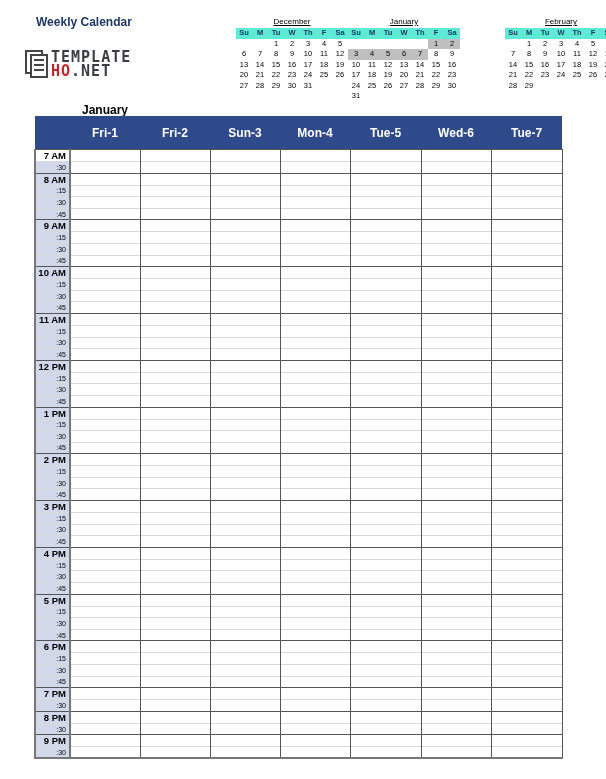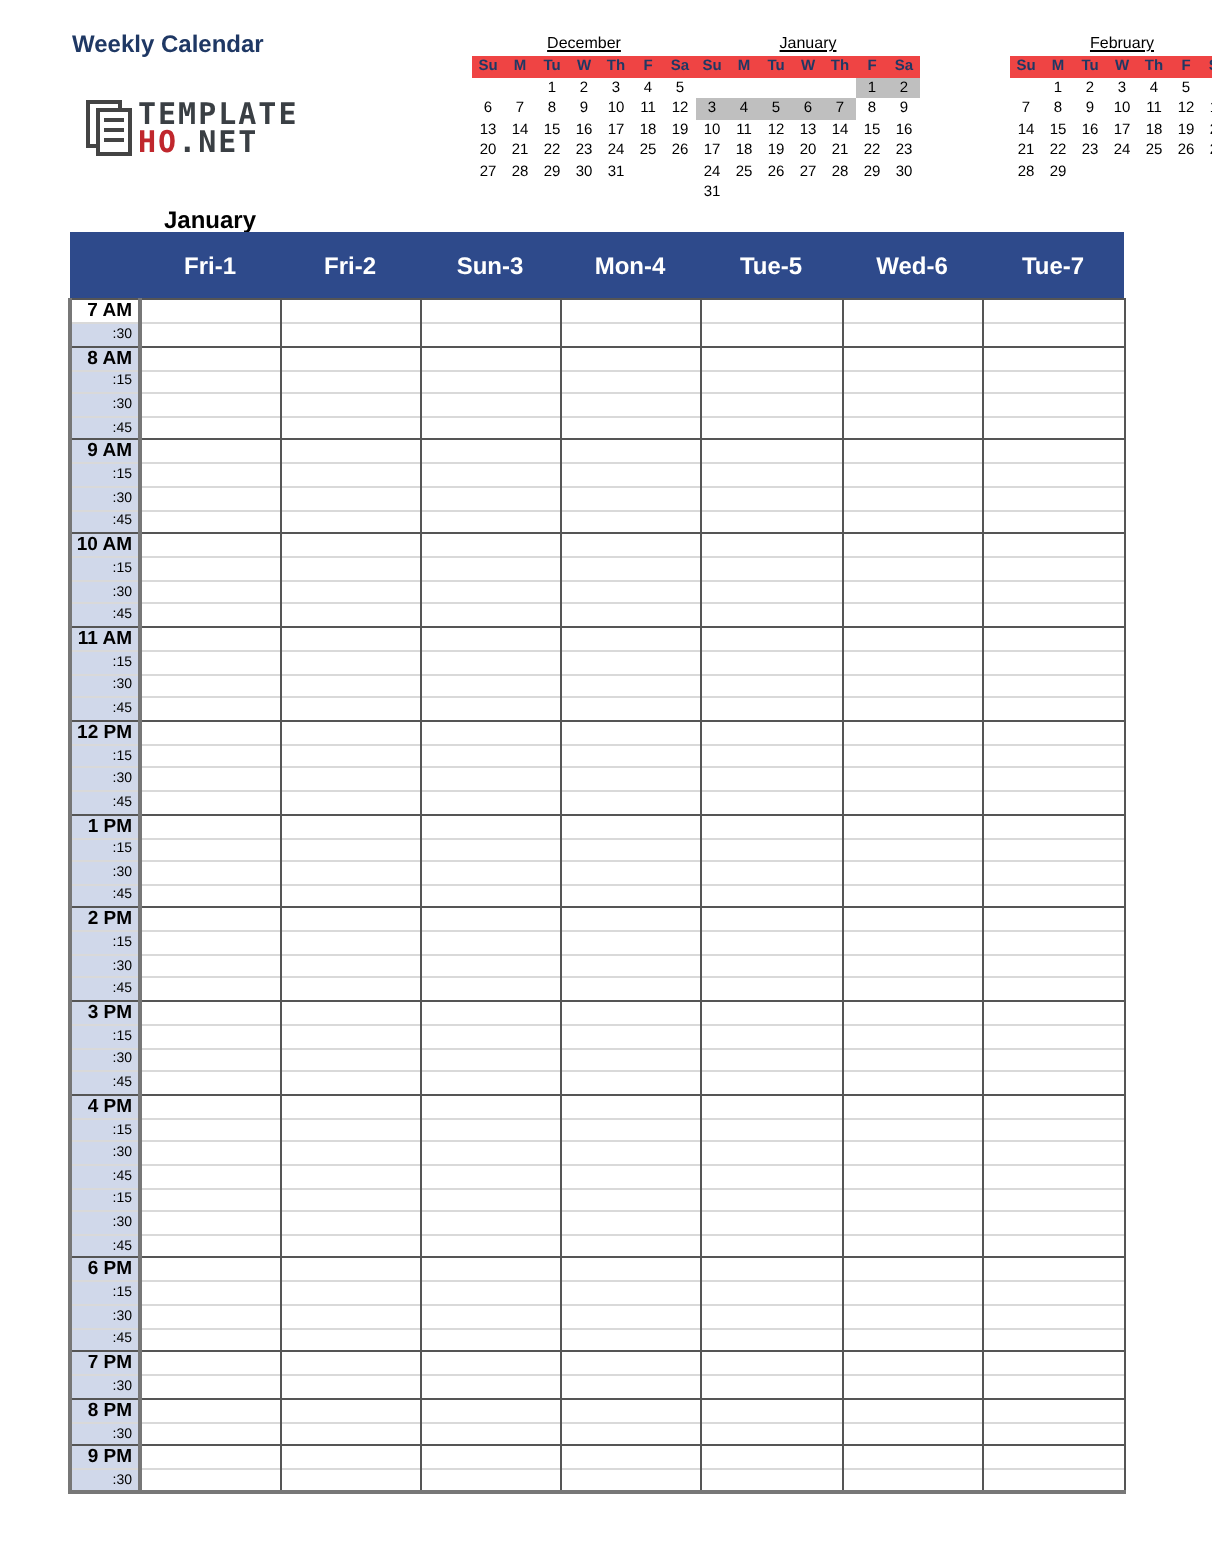--- a/index.html
+++ b/index.html
@@ -1,30 +1,30 @@
 <!DOCTYPE html>
 <html><head>
 <meta charset="utf-8">
 <style>
   html,body{margin:0;padding:0;background:#fff;}
   body{width:606px;height:779px;position:relative;overflow:hidden;font-family:"Liberation Sans",sans-serif;color:#000;}
   .title{position:absolute;left:36px;top:15px;font-size:12px;color:#1f3864;font-weight:bold;}
-  .logo{position:absolute;left:43px;top:48px;width:115px;height:30px;}
+  .logo{position:absolute;left:25px;top:48px;width:115px;height:30px;}
   .logo .doc{position:absolute;left:0;top:2px;width:14px;height:20px;border:2px solid #444;background:#fff;}
   .logo .doc2{position:absolute;left:5px;top:6px;width:14px;height:20px;border:2px solid #444;background:#fff;}
   .logo .doc2 i{display:block;height:2px;background:#444;margin:3px 2px 0;}
   .logo .t1{position:absolute;left:26px;top:0;font-size:15px;font-weight:bold;color:#3a3f44;letter-spacing:1px;font-family:"DejaVu Sans Mono",monospace;}
   .logo .t2{position:absolute;left:26px;top:14px;font-size:15px;font-weight:bold;letter-spacing:1px;font-family:"DejaVu Sans Mono",monospace;}
   .logo .t2 .ho{color:#c0272d;}
   .logo .t2 .net{color:#3a3f44;}
   .mini{position:absolute;top:16px;width:112px;font-size:7.5px;}
   .mini .mname{text-align:center;font-size:8px;height:12px;line-height:12px;text-decoration:underline;}
   .mini table{border-collapse:collapse;width:112px;table-layout:fixed;}
   .mini td{text-align:center;height:10.5px;padding:0;line-height:10.5px;}
-  .mini thead td{background:#ef4444;font-weight:bold;color:#1f3864;}
+  .mini thead td{background:#5eead4;font-weight:bold;color:#1f3864;}
   .mini td.hl{background:#bfbfbf;}
   .month-label{position:absolute;left:82px;top:103px;font-size:12px;font-weight:bold;}
   .grid{position:absolute;left:34px;top:116px;}
   .grid table{border-collapse:collapse;table-layout:fixed;}
   .grid th{background:#2e4a8b;color:#fff;font-size:12px;font-weight:bold;height:33px;padding:0;border:none;}
   .grid td{padding:0;height:11.6px;font-size:7px;box-sizing:border-box;border-left:1px solid #555;border-right:1px solid #555;}
   .grid td.time{background:#d0d8ea;text-align:right;padding-right:3px;border-right:2px solid #777;border-left:2px solid #777;}
   .grid td.time.hr{font-size:9.5px;font-weight:bold;background:#fff;}
   .grid tr.hrow td{border-top:1.5px solid #555;}
   .grid tr.sub td{border-top:1px solid #d9d9d9;}
@@ -649,20 +649,30 @@
         <tr class="sub">
           <td class="time">:45</td>
           <td></td>
           <td></td>
           <td></td>
           <td></td>
           <td></td>
           <td></td>
           <td></td>
         </tr>
+        <tr class="hrow">
+          <td class="time hr">5 PM</td>
+          <td></td>
+          <td></td>
+          <td></td>
+          <td></td>
+          <td></td>
+          <td></td>
+          <td></td>
+        </tr>
         <tr class="sub">
           <td class="time">:15</td>
           <td></td>
           <td></td>
           <td></td>
           <td></td>
           <td></td>
           <td></td>
           <td></td>
         </tr>

